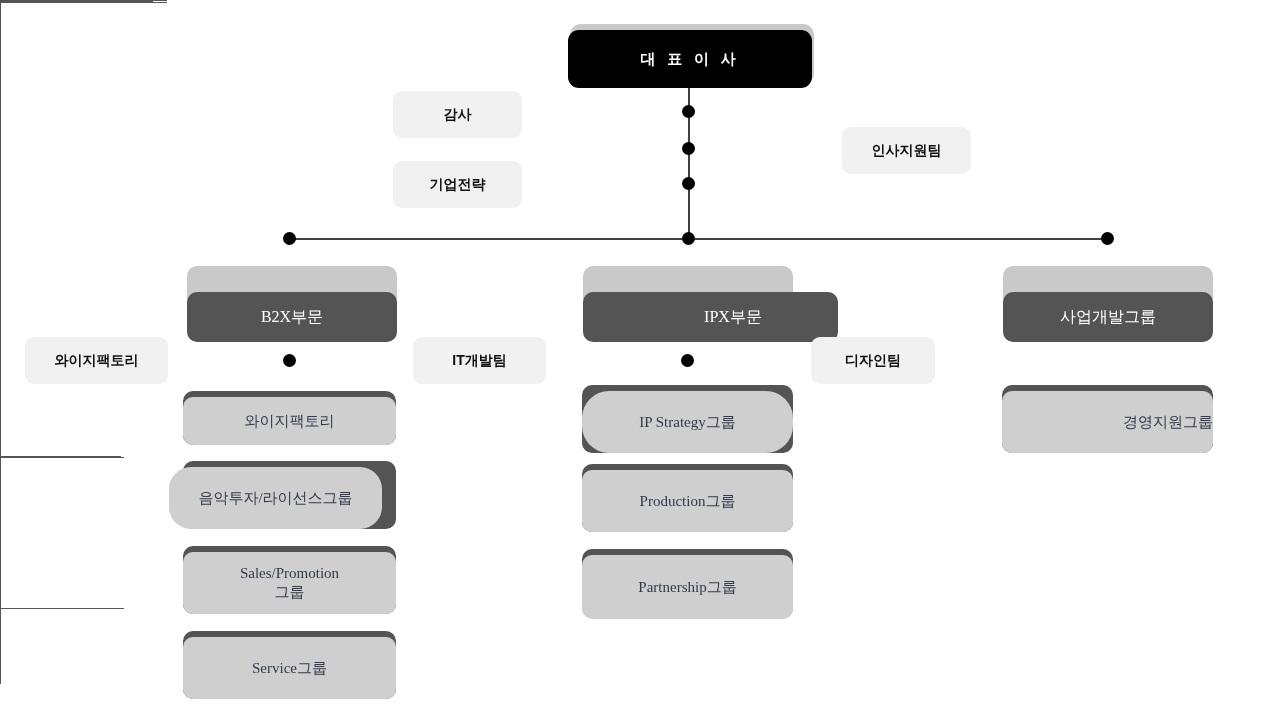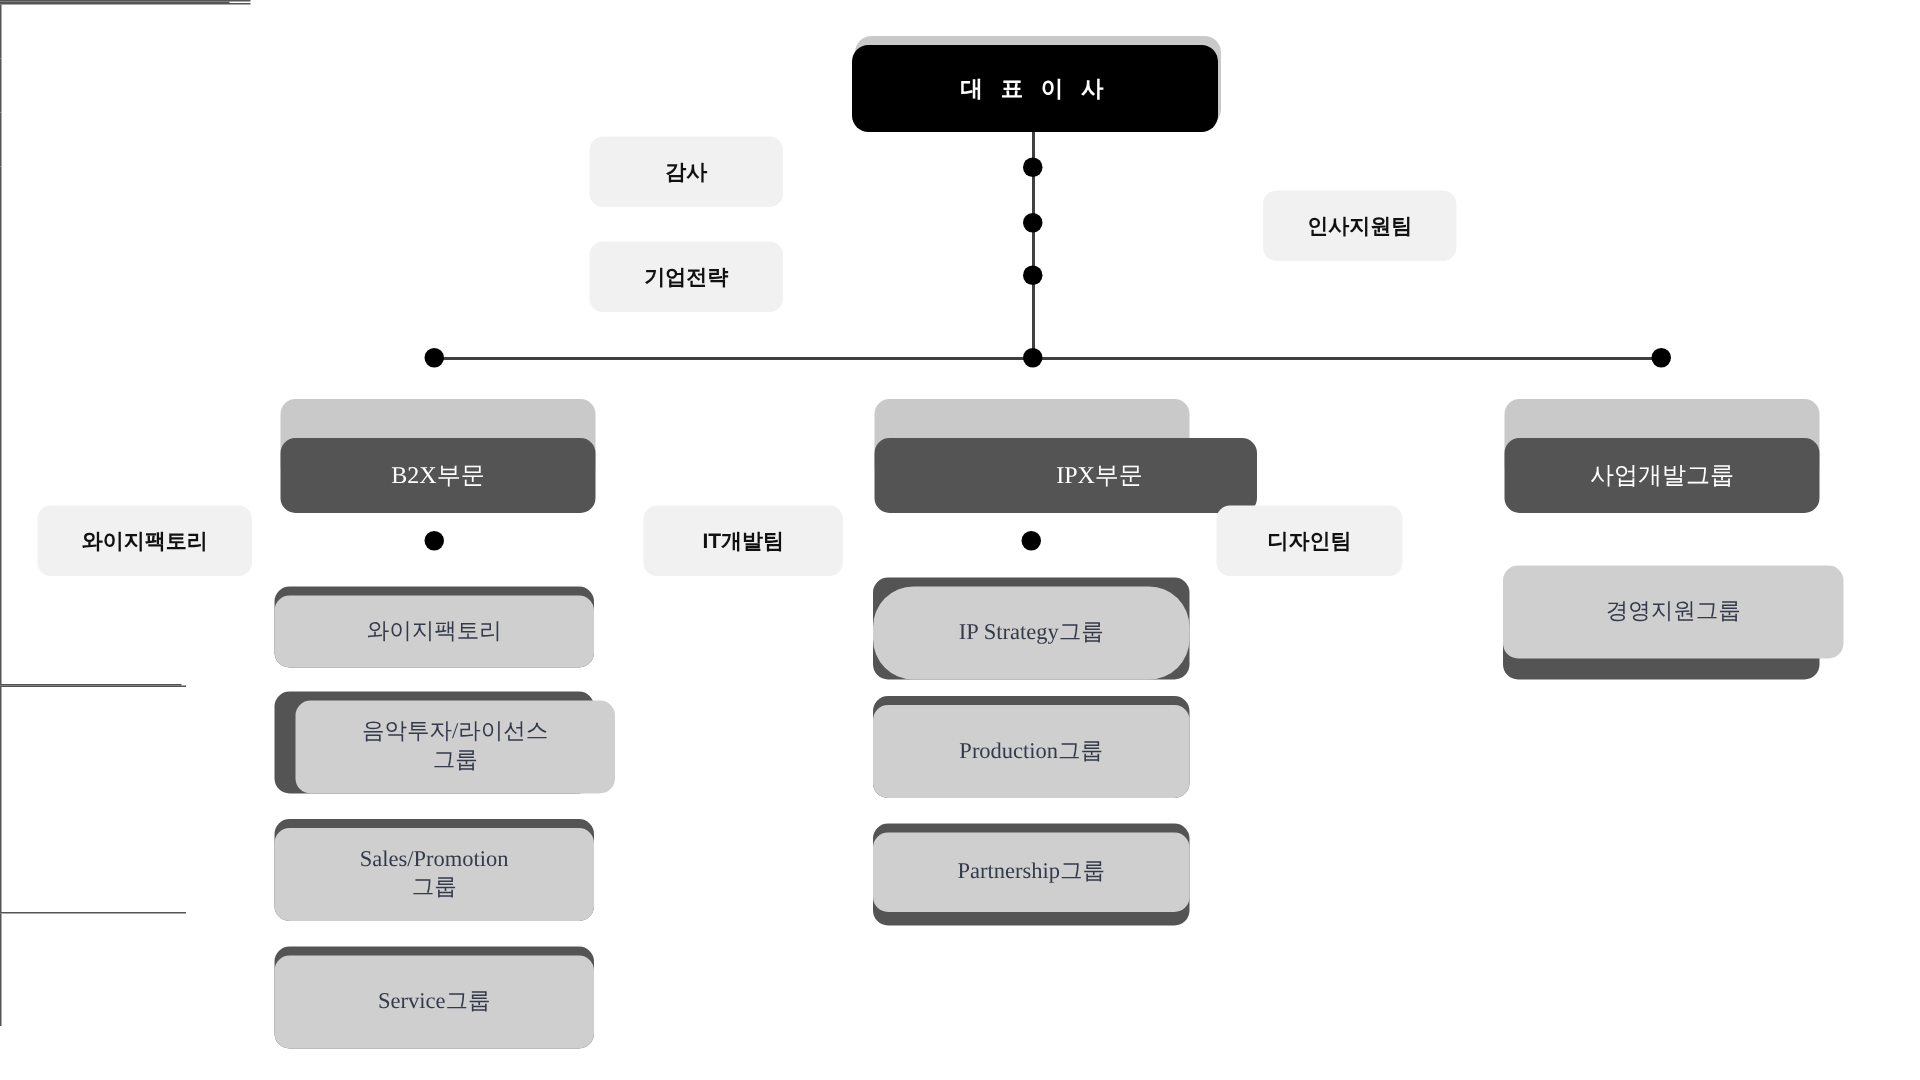--- a/index.html
+++ b/index.html
@@ -158,34 +158,34 @@
     <span>B2X부문</span>
   </div>
 
   <div class="line-thin-v" style="left:289px; top:322px; height:345px;"></div>
 
   <div class="box-staff" style="left:25px; top:337px; width:143px; height:47px;">
     <span>와이지팩토리</span>
   </div>
   <div class="line-thin-h" style="left:168px; top:360px; width:121px;"></div>
 
-  <div class="box-staff" style="left:413px; top:337px; width:133px; height:47px;margin-left:16px;">
+  <div class="box-staff" style="left:413px; top:337px; width:133px; height:47px;">
     <span>IT개발팀</span>
   </div>
   <div class="line-thin-h" style="left:289px; top:360px; width:124px;"></div>
 
   <div class="node-dot" style="left:283px; top:354px;"></div>
 
   <div class="box-grp-cap" style="left:183px; top:391px; width:213px; height:54px;"></div>
   <div class="box-grp" style="left:183px; top:397px; width:213px; height:48px;">
     <span>와이지팩토리</span>
   </div>
 
   <div class="box-grp-cap" style="left:183px; top:461px; width:213px; height:68px;"></div>
-  <div class="box-grp" style="left:197px; top:467px; width:213px; height:62px; flex-direction:column;">
+  <div class="box-grp" style="left:169px; top:467px; width:213px; height:62px; flex-direction:row;border-radius:22px;">
     <span>음악투자/라이선스</span>
     <span>그룹</span>
   </div>
 
   <div class="box-grp-cap" style="left:183px; top:546px; width:213px; height:68px;"></div>
   <div class="box-grp" style="left:183px; top:552px; width:213px; height:62px; flex-direction:column;">
     <span>Sales/Promotion</span>
     <span>그룹</span>
   </div>
 
@@ -212,29 +212,29 @@
   <div class="box-grp" style="left:582px; top:391px; width:211px; height:62px;border-radius:27px;">
     <span>IP Strategy그룹</span>
   </div>
 
   <div class="box-grp-cap" style="left:582px; top:464px; width:211px; height:68px;"></div>
   <div class="box-grp" style="left:582px; top:470px; width:211px; height:62px;">
     <span>Production그룹</span>
   </div>
 
   <div class="box-grp-cap" style="left:582px; top:549px; width:211px; height:68px;"></div>
-  <div class="box-grp" style="left:582px; top:555px; width:211px; height:53px;">
+  <div class="box-grp" style="left:582px; top:555px; width:211px; height:64px;">
     <span>Partnership그룹</span>
   </div>
 
   <div class="box-div-cap" style="left:1003px; top:266px; width:210px; height:54px;"></div>
   <div class="box-div" style="left:1003px; top:272px; width:210px; height:50px;">
     <span>사업개발그룹</span>
   </div>
 
   <div class="line-thin-v" style="left:1107px; top:322px; height:75px;"></div>
 
   <div class="box-grp-cap" style="left:1002px; top:385px; width:211px; height:68px;"></div>
-  <div class="box-grp" style="left:1002px; top:377px; width:227px; height:62px;">
+  <div class="box-grp" style="left:1002px; top:391px; width:211px; height:62px;justify-content:flex-end;">
     <span>경영지원그룹</span>
   </div>
 
 </div>
 
 </body></html>

